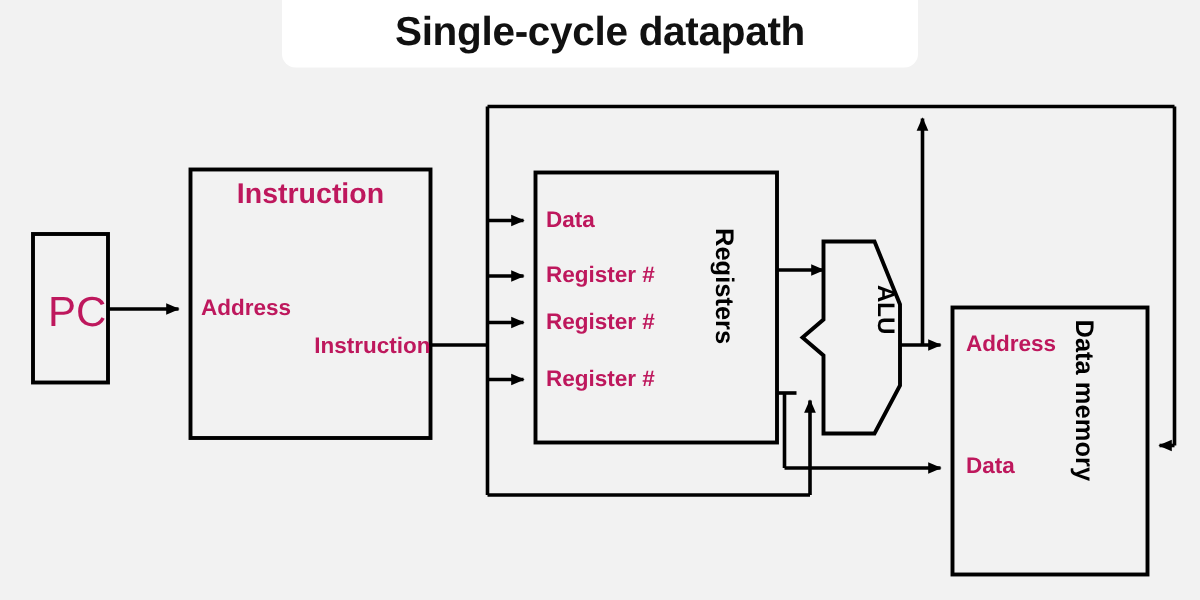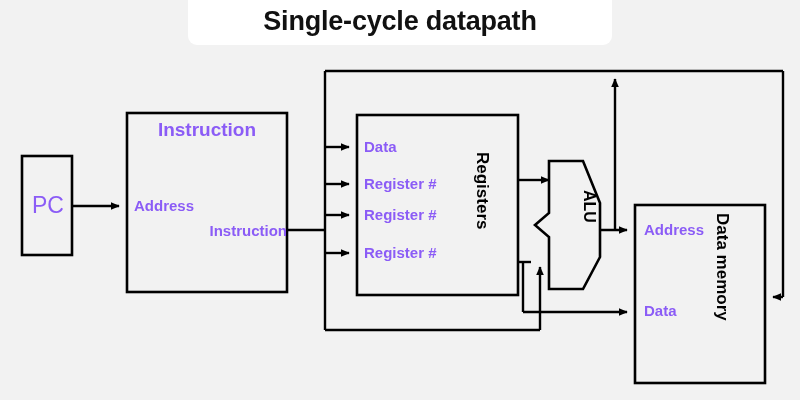--- a/index.html
+++ b/index.html
@@ -15,22 +15,22 @@
   .title-banner{
     position:absolute;left:188px;top:-8px;width:424px;height:53px;
     background:#ffffff;border-radius:9px;
     display:flex;align-items:center;justify-content:center;
   }
   .title-text{
     font-size:27px;font-weight:bold;color:#111;
     letter-spacing:-0.2px;padding-top:6px;
   }
 
-  .lbl{position:absolute;color:#8b5cf6;white-space:nowrap;}
-  .lbl-pc{font-size:23px;left:32px;top:192px;text-align:center;}
+  .lbl{position:absolute;color:#be185d;white-space:nowrap;}
+  .lbl-pc{font-size:28px;left:32px;top:192px;text-align:center;}
   .lbl-imem-title{
     font-size:19px;font-weight:bold;line-height:20px;
     left:127px;top:120px;width:160px;text-align:center;
   }
   .lbl-imem-addr{font-size:15px;font-weight:bold;left:134px;top:197px;}
   .lbl-imem-instr{font-size:15px;font-weight:bold;left:287px;top:222px;transform:translateX(-100%);}
 
   .lbl-reg{font-size:15px;font-weight:bold;left:364px;}
   .lbl-reg0{top:138px;}
   .lbl-reg1{top:175px;}

